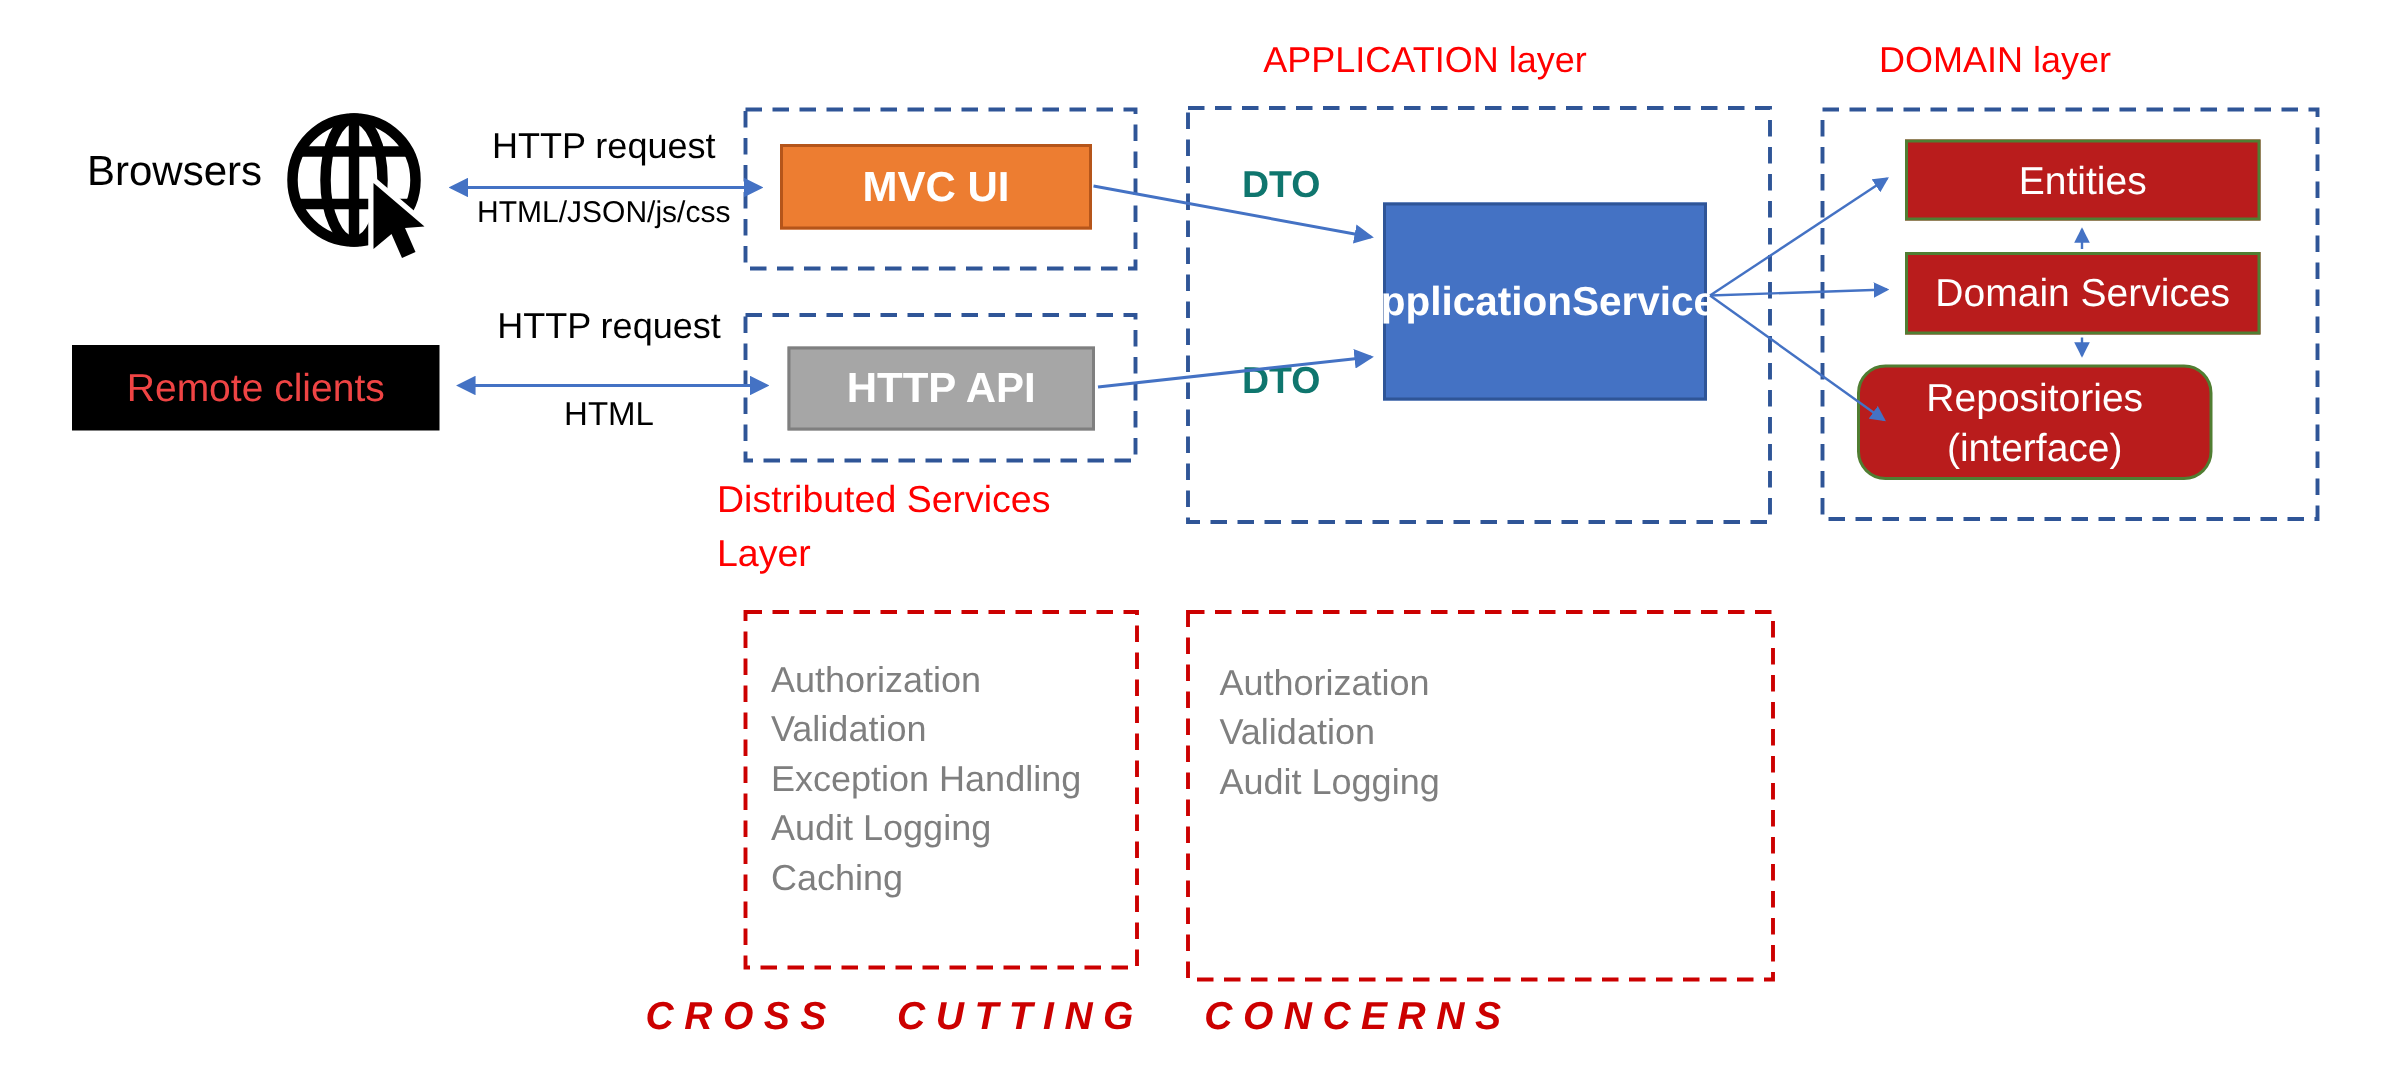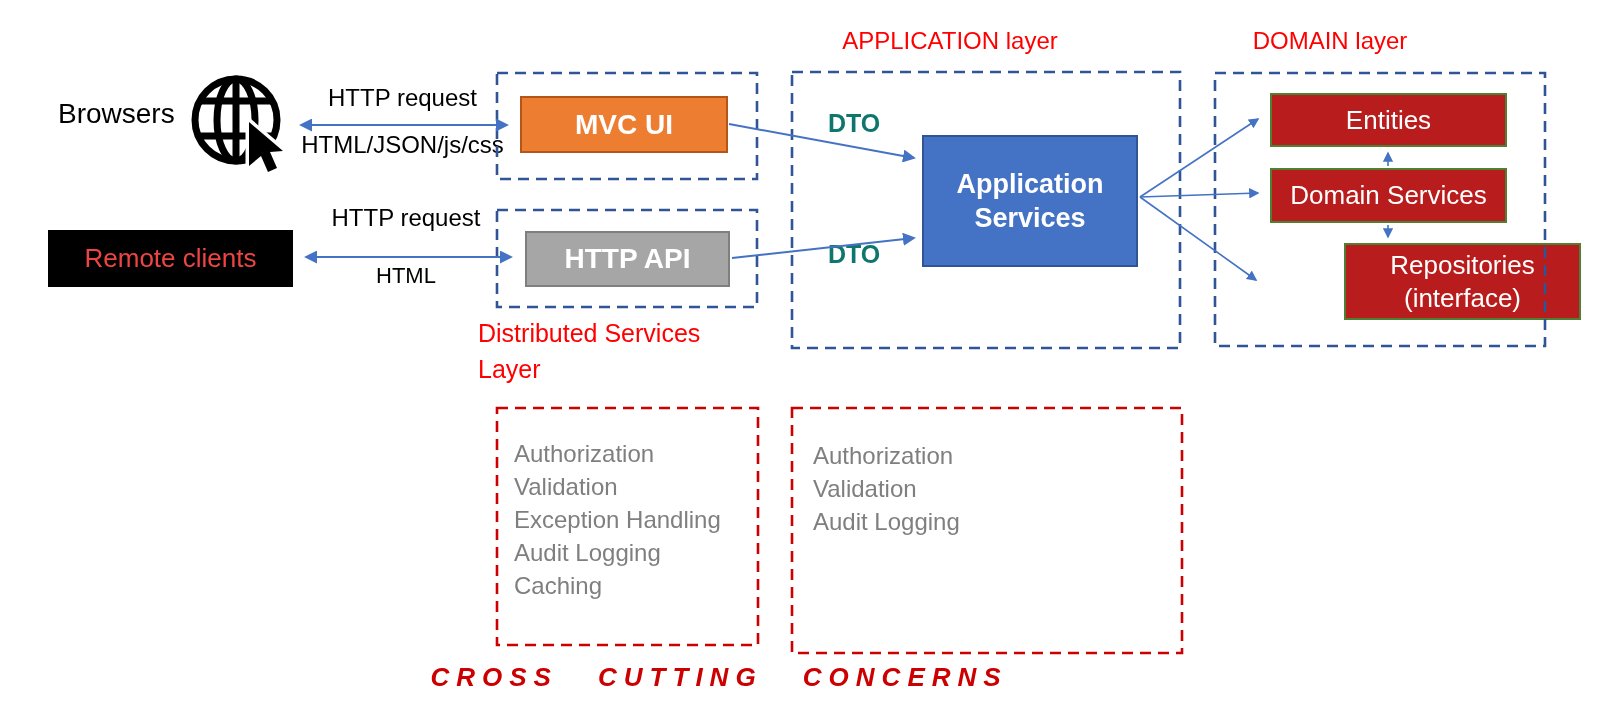--- a/index.html
+++ b/index.html
@@ -6,26 +6,26 @@
   .canvas{
     position:relative;width:1600px;height:727px;background:#ffffff;
     font-family:"Liberation Sans",sans-serif;overflow:hidden;
   }
   .abs{position:absolute;}
   .layer-title{color:#FF0000;font-size:24px;text-align:center;white-space:nowrap;}
   .solid-box{display:flex;align-items:center;justify-content:center;text-align:center;
     color:#ffffff;box-sizing:border-box;z-index:1;}
   .mvc{background:#ED7D31;border:2.5px solid #B5551A;font-weight:bold;font-size:28px;text-align:right;}
   .api{background:#A6A6A6;border:2.5px solid #7F7F7F;font-weight:bold;font-size:28px;}
-  .appsvc{background:#4472C4;border:2.5px solid #2F5597;font-weight:bold;font-size:27px;line-height:34px;flex-direction:column;}
+  .appsvc{background:#4472C4;border:2.5px solid #2F5597;font-weight:bold;font-size:27px;line-height:34px;}
   .green{background:#b91c1c;border:2px solid #507E32;font-size:26px;line-height:33px;flex-direction:column;}
   .black-box{background:#000000;color:#ef4444;display:flex;align-items:center;justify-content:center;font-size:26px;}
   .conn-label{color:#000000;text-align:center;white-space:nowrap;}
   .big-label{font-size:24px;}
-  .small-label{font-size:24px;}
+  .small-label{font-size:20px;}
   .dto{font-size:25px;font-weight:600;color:#0f766e;}
   .distributed{color:#FF0000;font-size:25px;line-height:36px;text-align:left;}
   .concern-list{color:#7F7F7F;font-size:24px;line-height:33px;}
   .footer-text{color:#CC0000;font-size:26px;font-style:italic;font-weight:600;
     letter-spacing:7px;word-spacing:26px;text-align:center;white-space:nowrap;}
   .browsers-label{color:#000000;font-size:28px;}
   svg.overlay{position:absolute;left:0;top:0;z-index:2;pointer-events:none;}
 </style>
 </head>
 <body>
@@ -63,21 +63,21 @@
   <div class="abs dto" style="left:828px;top:109px;">DTO</div>
   <div class="abs dto" style="left:828px;top:240px;">DTO</div>
   <div class="abs solid-box appsvc" style="left:922px;top:135px;width:216px;height:132px;">
     <div>Application</div>
     <div>Services</div>
   </div>
 
   <div class="abs layer-title" style="left:1225px;top:27px;width:210px;">DOMAIN layer</div>
   <div class="abs solid-box green" style="left:1270px;top:93px;width:237px;height:54px;">Entities</div>
   <div class="abs solid-box green" style="left:1270px;top:168px;width:237px;height:55px;">Domain Services</div>
-  <div class="abs solid-box green" style="left:1344px;top:243px;width:237px;height:77px;">
+  <div class="abs solid-box green" style="left:1238px;top:243px;width:237px;height:77px;border-radius:19px;">
     <div>Repositories</div>
     <div>(interface)</div>
   </div>
 
   <div class="abs concern-list" style="left:514px;top:437px;">
     <div>Authorization</div>
     <div>Validation</div>
     <div>Exception Handling</div>
     <div>Audit Logging</div>
     <div>Caching</div>

